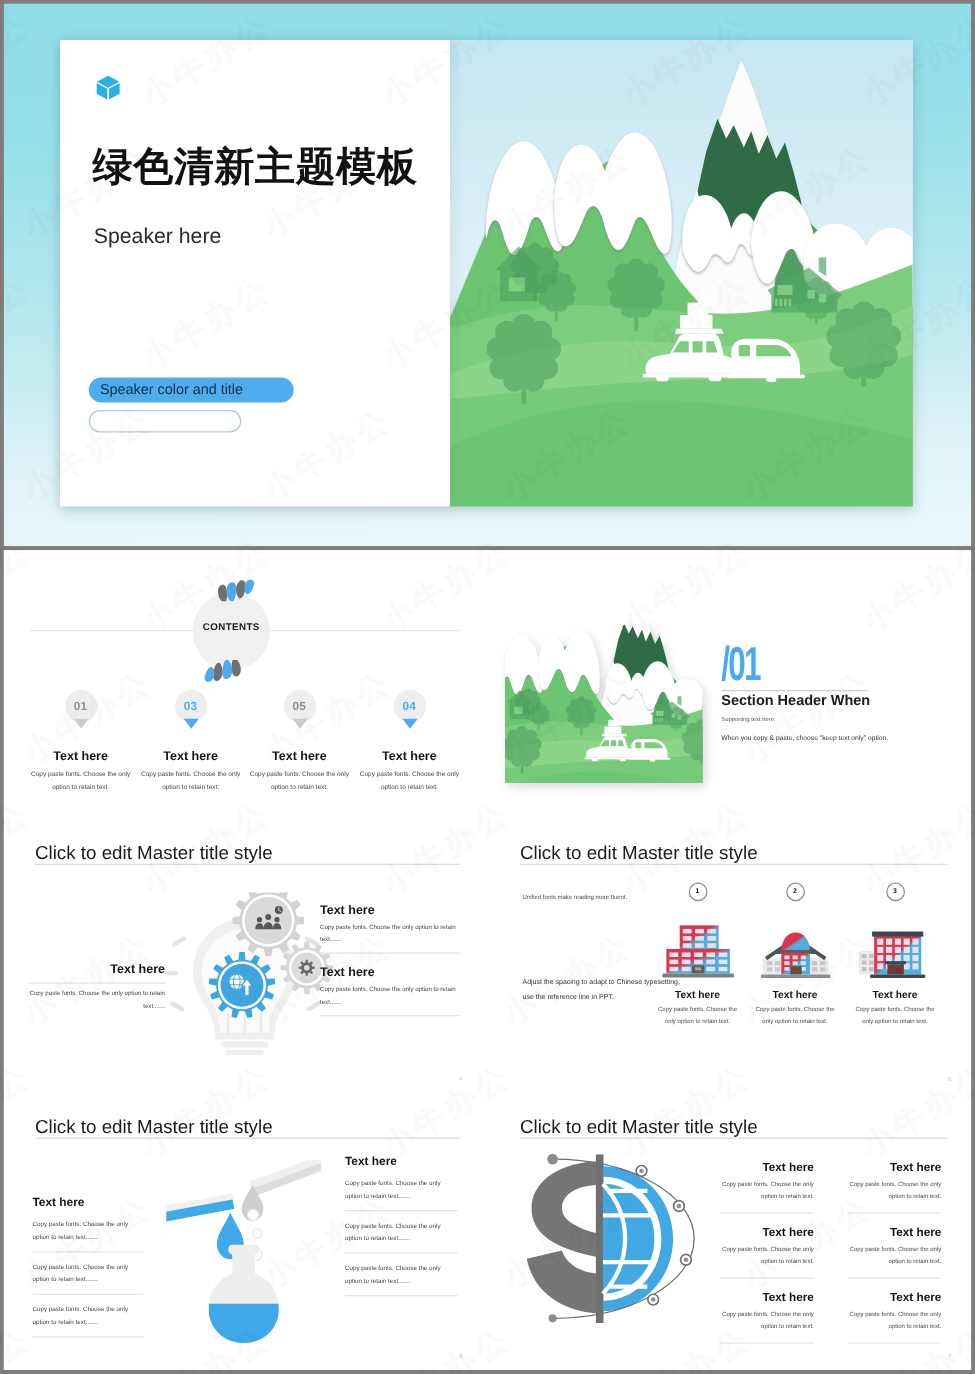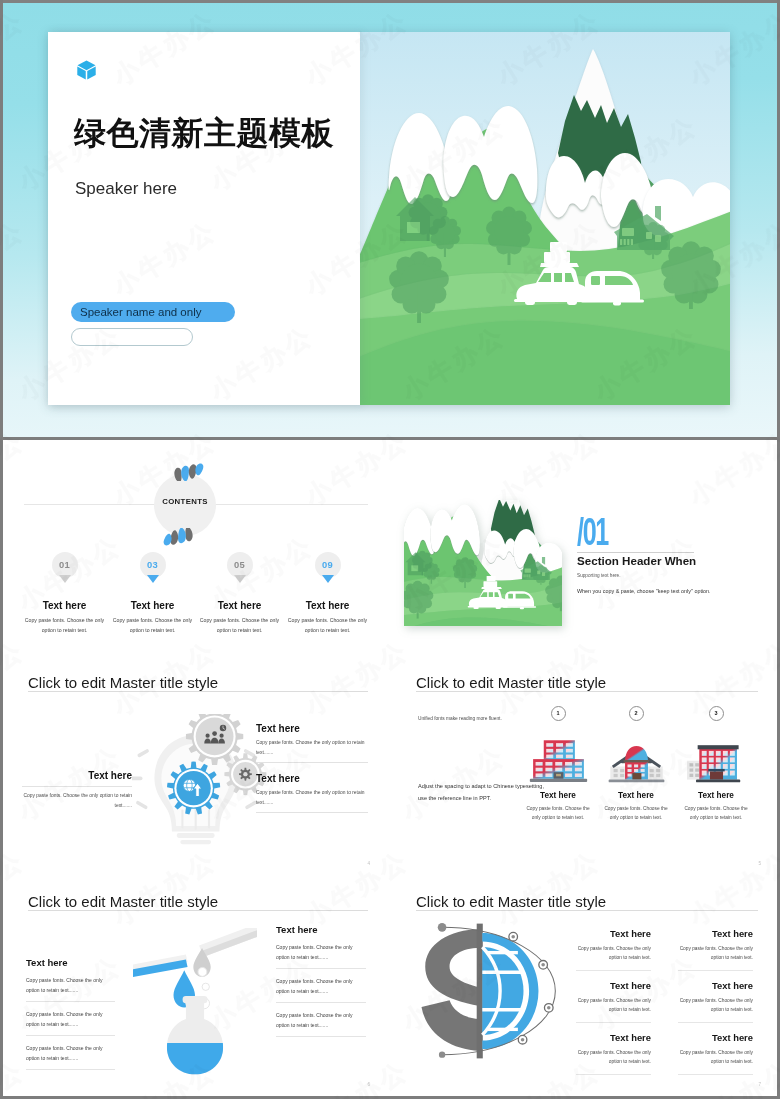--- a/index.html
+++ b/index.html
@@ -353,21 +353,21 @@
       <div class="hero-left">
         <div class="cube">
           <svg viewBox="0 0 40 42" width="40" height="42">
             <path d="M20 1 L39 11.2 L20 21.4 L1 11.2 Z" fill="#2bafe8"></path>
             <path d="M0.6 13.6 L18.4 23.1 L18.4 41.2 L0.6 31.7 Z" fill="#2bafe8"></path>
             <path d="M39.4 13.6 L21.6 23.1 L21.6 41.2 L39.4 31.7 Z" fill="#2bafe8"></path>
           </svg>
         </div>
         <div class="hero-title">绿色清新主题模板</div>
         <div class="hero-sub">Speaker here</div>
-        <div class="spk">Speaker name and only</div>
+        <div class="spk">Speaker color and title</div>
         <div class="spk2"></div>
       </div>
     </div>
   </div>
 
   <div class="grid"></div>
 
   <div class="slide s6">
     <div class="c-title">Click to edit Master title style</div>
     <div class="c-rule" style="width:342px"></div>
@@ -995,21 +995,21 @@
         <div class="tri"></div>
         <div class="num">05</div>
       </div>
       <div class="ct-h txth">Text here</div>
       <div class="ct-b body-s">Copy paste fonts. Choose the only option to retain text.</div>
     </div>
     <div class="ct-item" style="left:279px">
       <div class="ct-pin on">
         <div class="bub"></div>
         <div class="tri"></div>
-        <div class="num">09</div>
+        <div class="num">04</div>
       </div>
       <div class="ct-h txth">Text here</div>
       <div class="ct-b body-s">Copy paste fonts. Choose the only option to retain text.</div>
     </div>
   </div>
 
   <div class="wm">
 
   <div class="cell" style="left:-85px;top:65px">小牛办公</div>
   <div class="cell" style="left:107px;top:65px">小牛办公</div>

